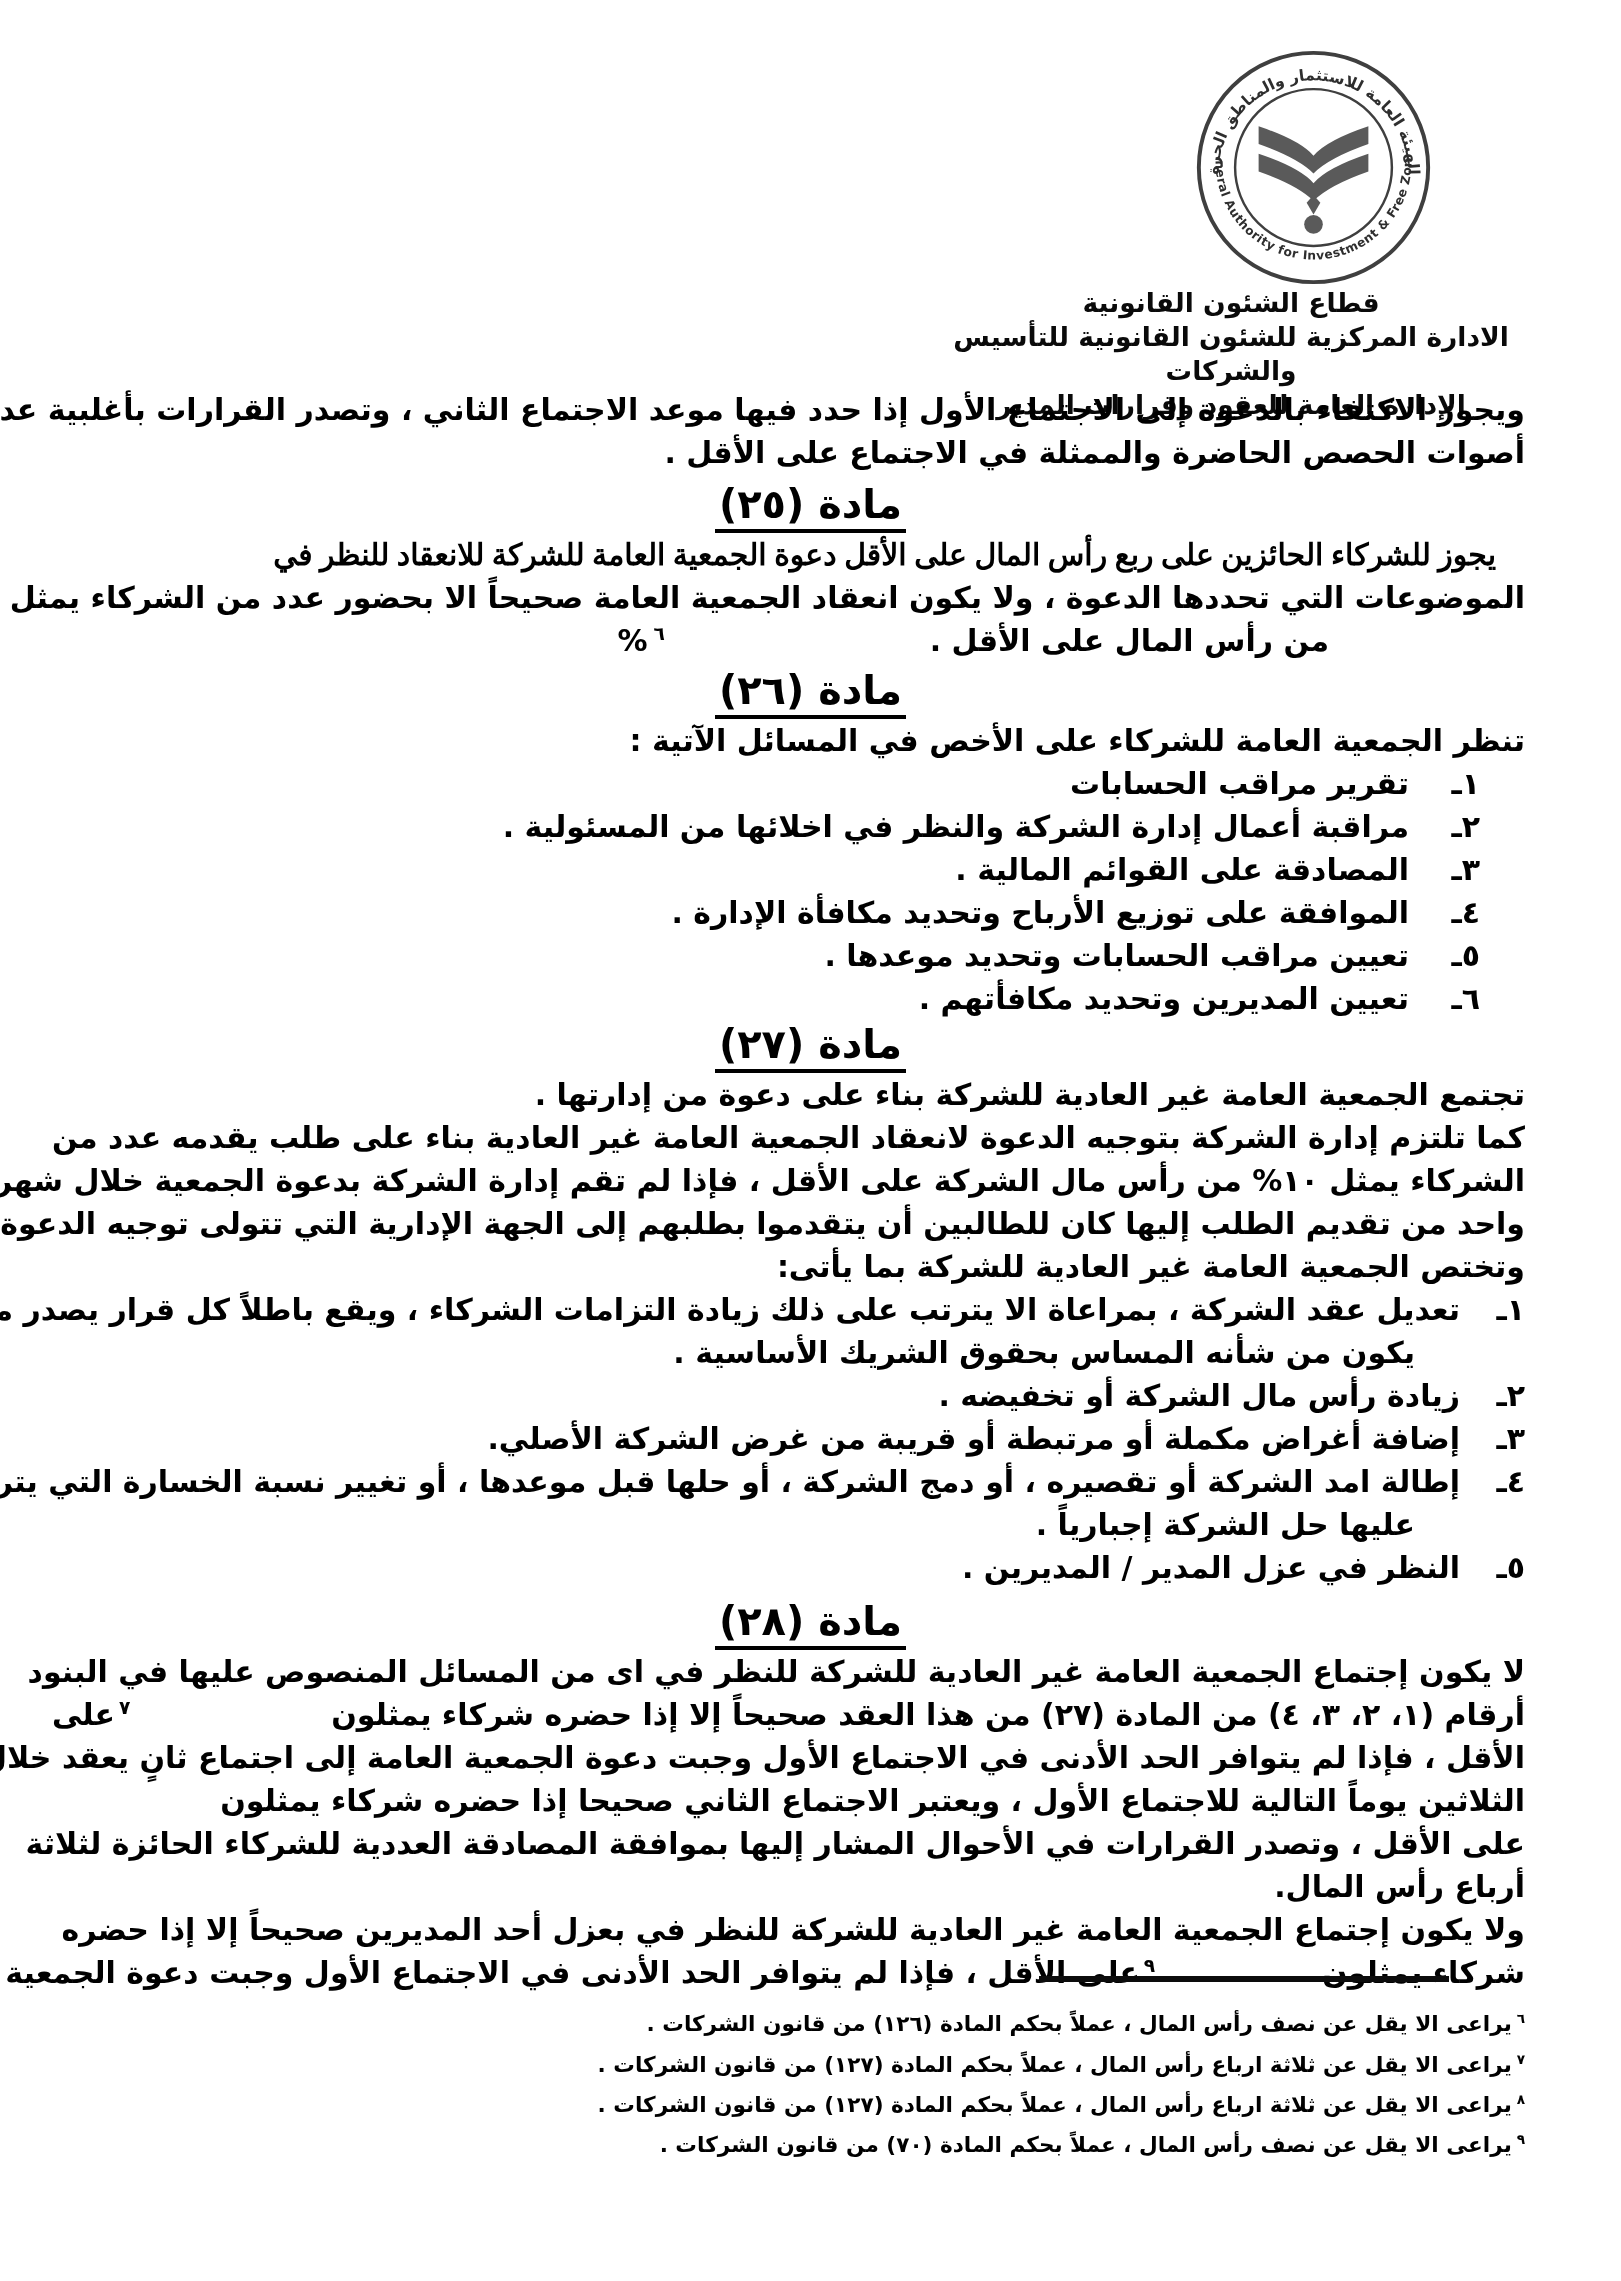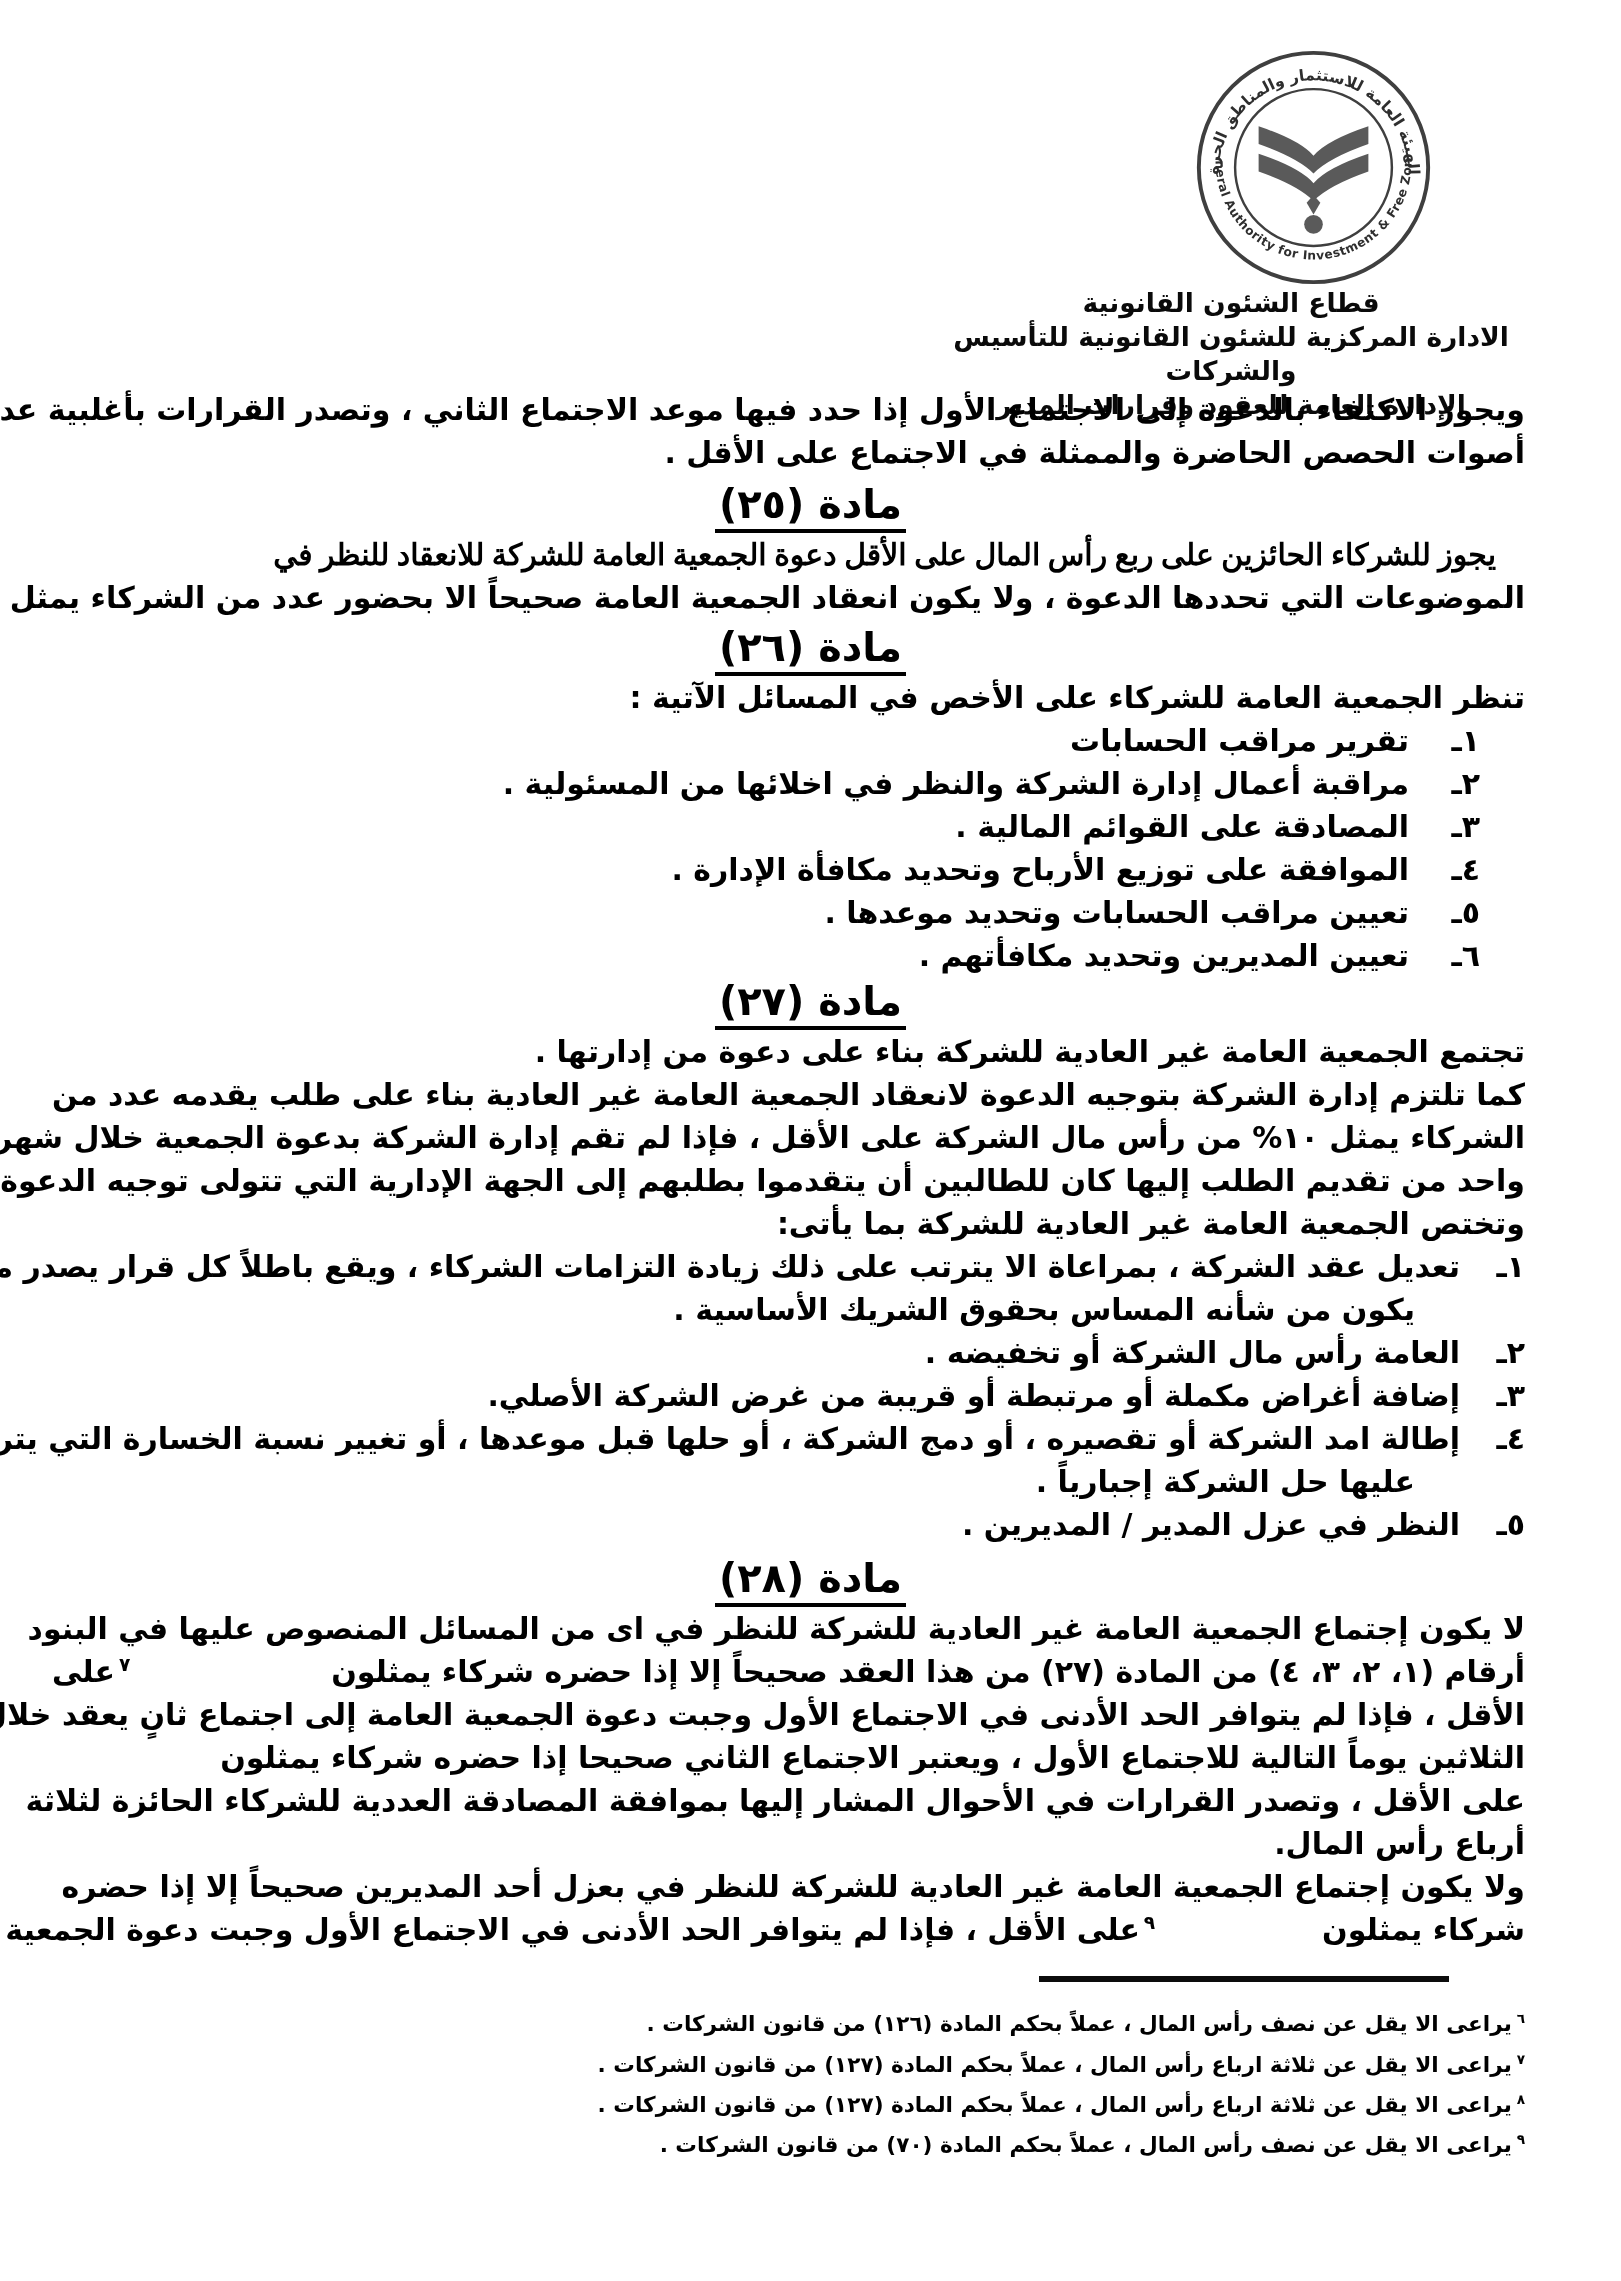--- a/index.html
+++ b/index.html
@@ -68,20 +68,23 @@
 
   <div class="body-col">
 
     <div class="ln">ويجوز الاكتفاء بالدعوة إلى الاجتماع الأول إذا حدد فيها موعد الاجتماع الثاني ، وتصدر القرارات بأغلبية عدد</div>
     <div class="ln">أصوات الحصص الحاضرة والممثلة في الاجتماع على الأقل .</div>
 
     <div class="ttl-wrap" style="margin-top:5.9px;"><span class="ttl">مادة (٢٥)</span></div>
 
     <div class="ln ind30">يجوز للشركاء الحائزين على ربع رأس المال على الأقل دعوة الجمعية العامة للشركة للانعقاد للنظر في</div>
     <div class="ln">الموضوعات التي تحددها الدعوة ، ولا يكون انعقاد الجمعية العامة صحيحاً الا بحضور عدد من الشركاء يمثل</div>
+    <div class="ln pctline">
+      <span>من رأس المال على الأقل .</span><span class="blank w265"></span><sup class="fnref">٦</sup><span class="pct">%</span>
+    </div>
 
     <div class="ttl-wrap" style="margin-top:3.9px;"><span class="ttl">مادة (٢٦)</span></div>
 
     <div class="ln">تنظر الجمعية العامة للشركاء على الأخص في المسائل الآتية :</div>
     <div class="ln li"><span class="num">١ـ</span><span>تقرير مراقب الحسابات</span></div>
     <div class="ln li"><span class="num">٢ـ</span><span>مراقبة أعمال إدارة الشركة والنظر في اخلائها من المسئولية .</span></div>
     <div class="ln li"><span class="num">٣ـ</span><span>المصادقة على القوائم المالية .</span></div>
     <div class="ln li"><span class="num">٤ـ</span><span>الموافقة على توزيع الأرباح وتحديد مكافأة الإدارة .</span></div>
     <div class="ln li"><span class="num">٥ـ</span><span>تعيين مراقب الحسابات وتحديد موعدها .</span></div>
     <div class="ln li"><span class="num">٦ـ</span><span>تعيين المديرين وتحديد مكافأتهم .</span></div>
@@ -89,21 +92,21 @@
     <div class="ttl-wrap"><span class="ttl">مادة (٢٧)</span></div>
 
     <div class="ln">تجتمع الجمعية العامة غير العادية للشركة بناء على دعوة من إدارتها .</div>
     <div class="ln">كما تلتزم إدارة الشركة بتوجيه الدعوة لانعقاد الجمعية العامة غير العادية بناء على طلب يقدمه عدد من</div>
     <div class="ln">الشركاء يمثل ١٠% من رأس مال الشركة على الأقل ، فإذا لم تقم إدارة الشركة بدعوة الجمعية خلال شهر</div>
     <div class="ln">واحد من تقديم الطلب إليها كان للطالبين أن يتقدموا بطلبهم إلى الجهة الإدارية التي تتولى توجيه الدعوة .</div>
     <div class="ln">وتختص الجمعية العامة غير العادية للشركة بما يأتى:</div>
 
     <div class="ln li2"><span class="num">١ـ</span><span>تعديل عقد الشركة ، بمراعاة الا يترتب على ذلك زيادة التزامات الشركاء ، ويقع باطلاً كل قرار يصدر منها</span></div>
     <div class="ln cont">يكون من شأنه المساس بحقوق الشريك الأساسية .</div>
-    <div class="ln li2"><span class="num">٢ـ</span><span>العامة رأس مال الشركة أو تخفيضه .</span></div>
+    <div class="ln li2"><span class="num">٢ـ</span><span>زيادة رأس مال الشركة أو تخفيضه .</span></div>
     <div class="ln li2"><span class="num">٣ـ</span><span>إضافة أغراض مكملة أو مرتبطة أو قريبة من غرض الشركة الأصلي.</span></div>
     <div class="ln li2"><span class="num">٤ـ</span><span>إطالة امد الشركة أو تقصيره ، أو دمج الشركة ، أو حلها قبل موعدها ، أو تغيير نسبة الخسارة التي يترتب</span></div>
     <div class="ln cont">عليها حل الشركة إجبارياً .</div>
     <div class="ln li2"><span class="num">٥ـ</span><span>النظر في عزل المدير / المديرين .</span></div>
 
     <div class="ttl-wrap" style="margin-top:7.8px;"><span class="ttl">مادة (٢٨)</span></div>
 
     <div class="ln">لا يكون إجتماع الجمعية العامة غير العادية للشركة للنظر في اى من المسائل المنصوص عليها في البنود</div>
     <div class="ln">
       <span>أرقام (١، ٢، ٣، ٤) من المادة (٢٧) من هذا العقد صحيحاً إلا إذا حضره شركاء يمثلون</span><span class="blank w200"></span><sup class="fnref">٧</sup><span>على</span>

